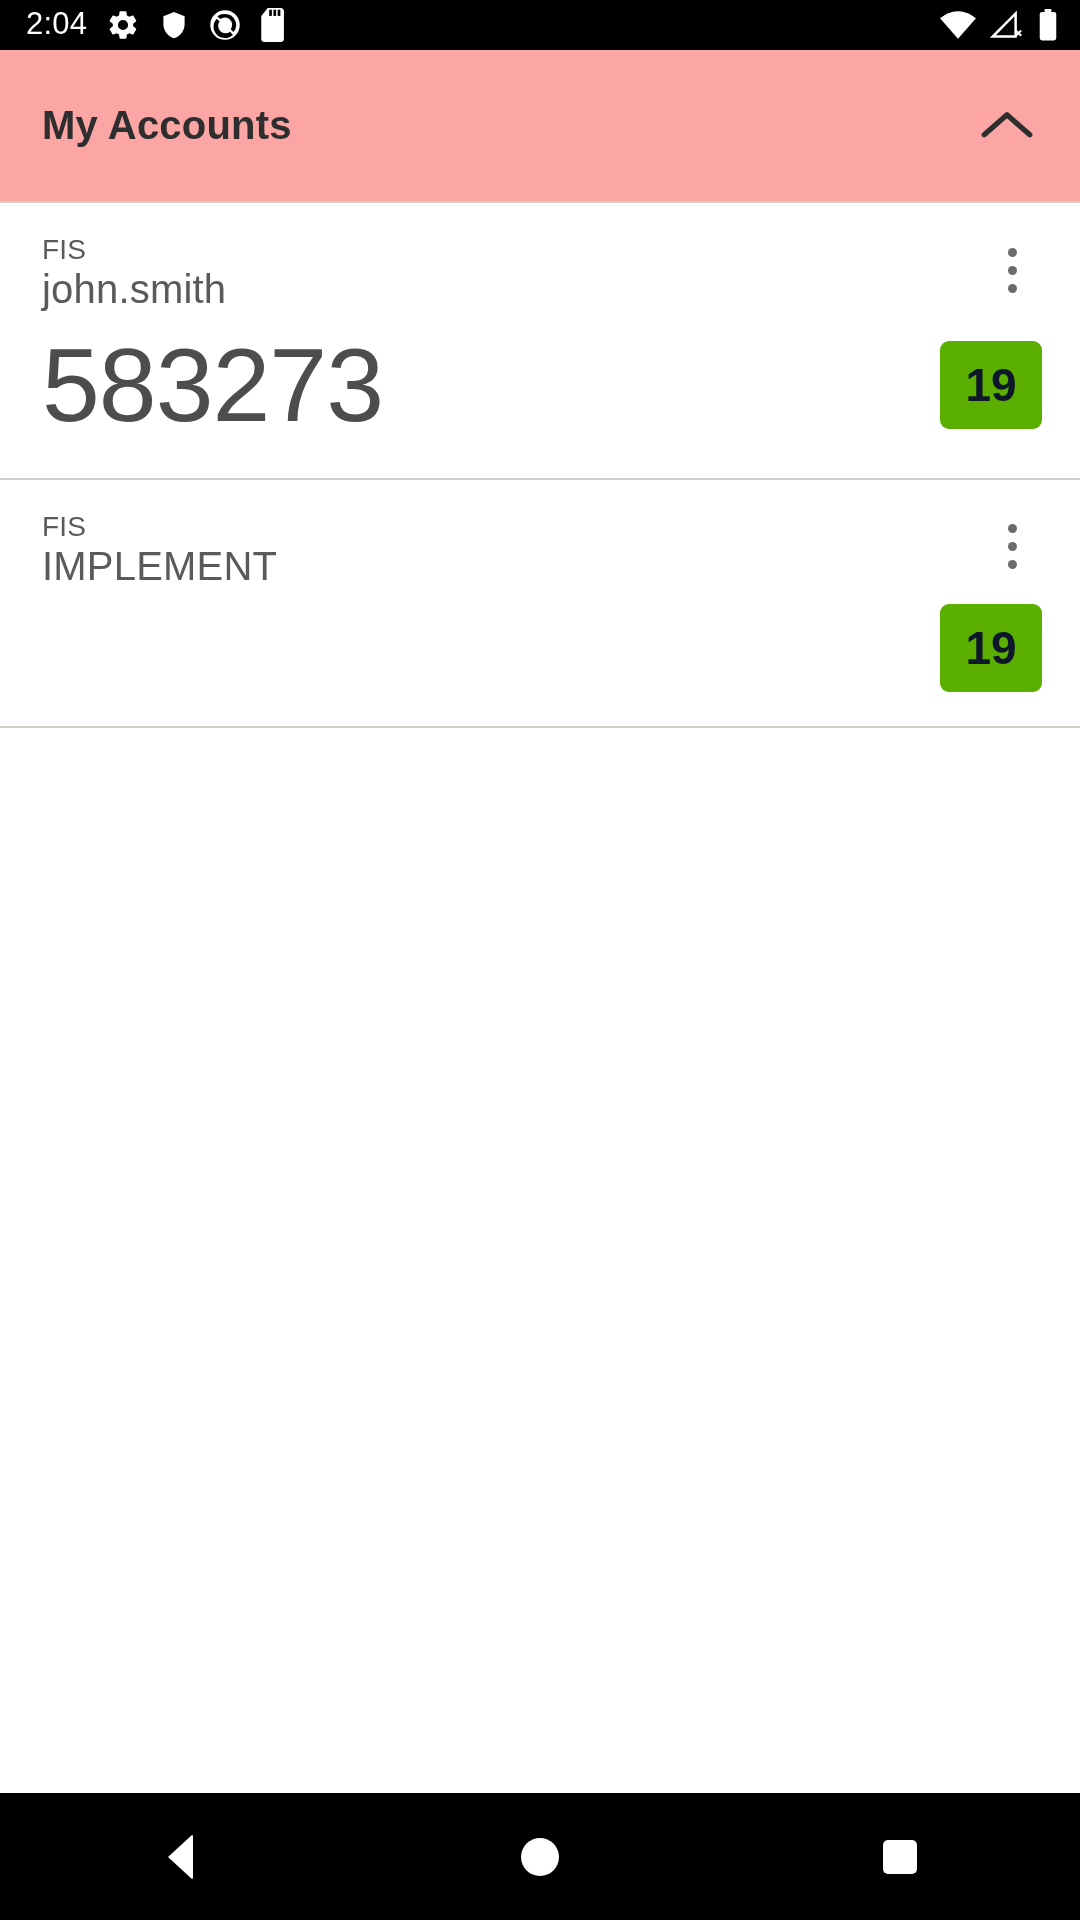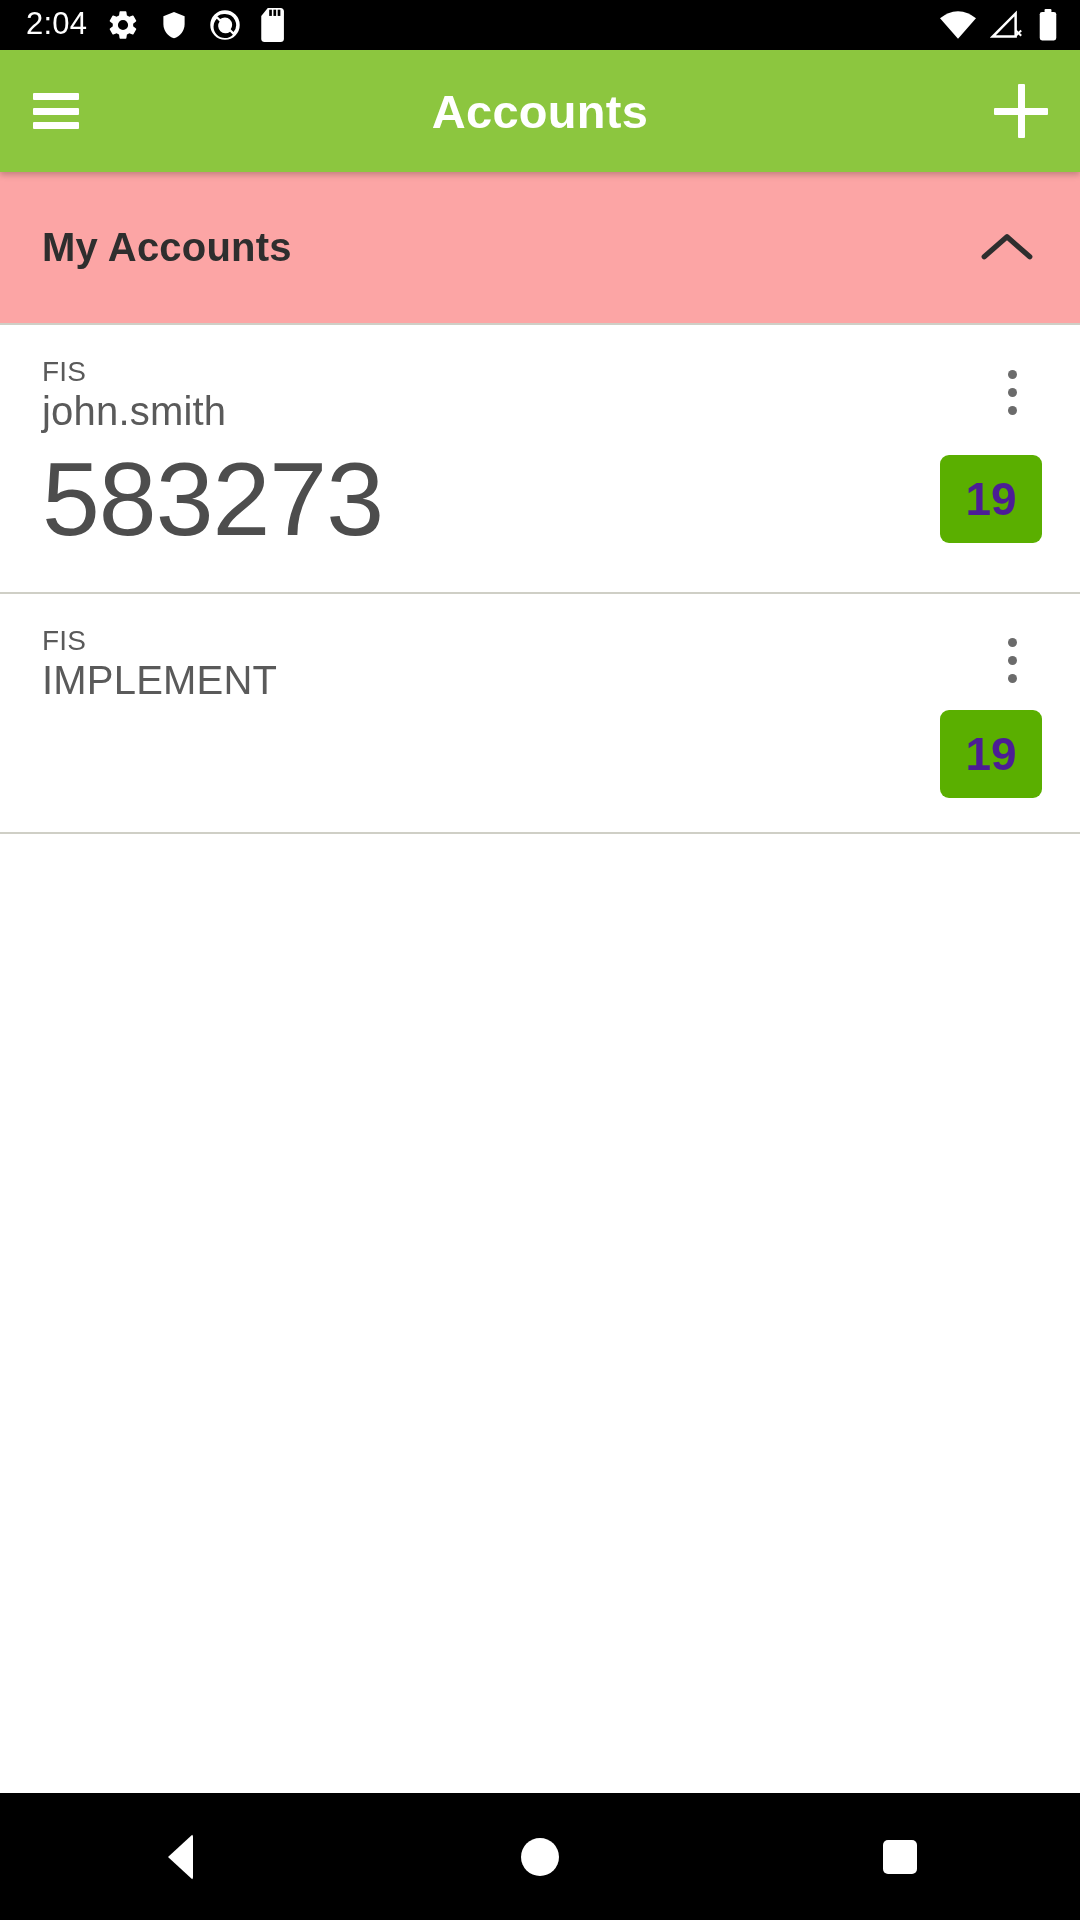--- a/index.html
+++ b/index.html
@@ -192,39 +192,39 @@
   .overflow-button i {
     display: block;
     width: 9px;
     height: 9px;
     border-radius: 50%;
     background: #6b6b6b;
   }
   .account-bottom {
     display: flex;
     align-items: center;
-    margin-top: 6px;
+    margin-top: 14px;
   }
   .otp-code {
     font-size: 104px;
     color: #4d4d4d;
     line-height: 1.12;
     letter-spacing: -1px;
     font-weight: normal;
   }
   .countdown-badge {
     margin-left: auto;
     min-width: 102px;
     height: 88px;
     background: #5aaf00;
     border-radius: 9px;
     display: flex;
     align-items: center;
     justify-content: center;
-    color: #4c1d95;
+    color: #0f172a;
     font-size: 46px;
     font-weight: bold;
     padding: 0 18px;
   }
 
   
   .nav-bar {
     height: 127px;
     background: #000000;
     display: flex;
@@ -298,33 +298,20 @@
         <path fill="none" stroke="#ffffff" stroke-width="1.9" d="M19.6 2.2v17.6H2.1z"></path>
         <path fill="#ffffff" d="m20.3 14.6 1.5 1.5 1.5-1.5 1.1 1.1-1.5 1.5 1.5 1.5-1.1 1.1-1.5-1.5-1.5 1.5-1.1-1.1 1.5-1.5-1.5-1.5z"></path>
       </svg>
       <svg class="sicon" width="20" height="32" viewBox="0 0 14 24">
         <rect x="4.4" y="0" width="5.2" height="2.6" rx="0.8" fill="#ffffff"></rect>
         <rect x="0.8" y="2.2" width="12.4" height="21.4" rx="1.8" fill="#ffffff"></rect>
       </svg>
     </div>
   </div>
 
-  <div class="app-bar">
-    <div class="menu-button">
-      <span class="hamburger">
-        <span></span>
-          <span></span>
-          <span></span>
-      </span>
-    </div>
-    <div class="app-title">Accounts</div>
-    <div class="add-button">
-      <span class="plus"></span>
-    </div>
-  </div>
 
   <div class="section-header">
     <span class="section-title">My Accounts</span>
     <span class="chevron-wrap">
       <svg width="56" height="36" viewBox="0 0 28 18">
         <path fill="none" stroke="#2e2e2e" stroke-width="2.6" stroke-linecap="round" stroke-linejoin="round" d="M2.6 13.4 14 3.4l11.4 10"></path>
       </svg>
     </span>
   </div>
 

